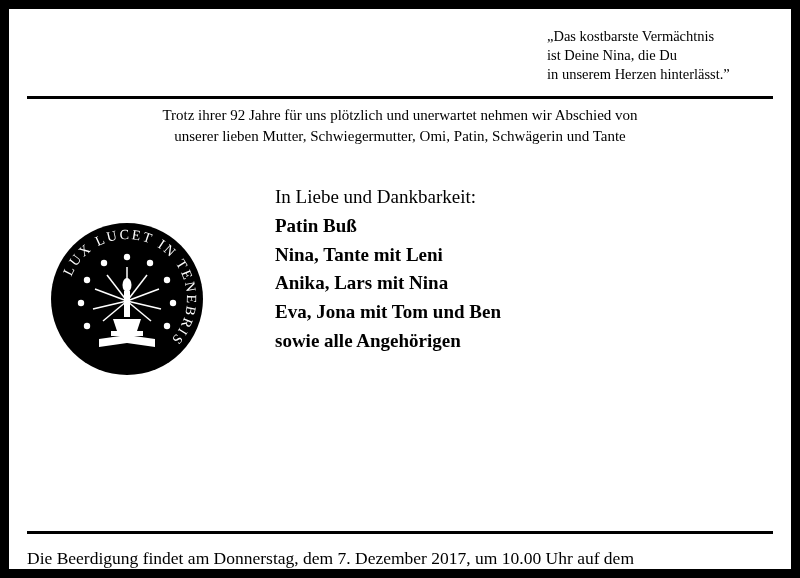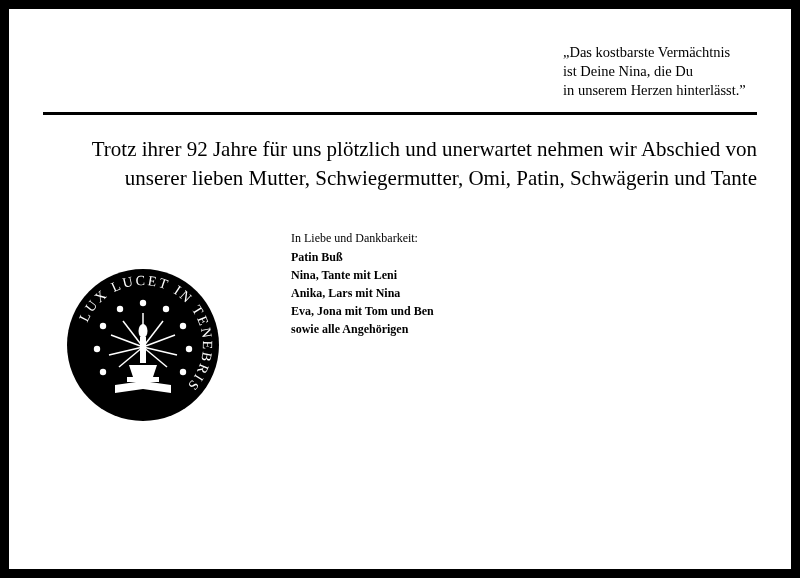--- a/index.html
+++ b/index.html
@@ -14,21 +14,21 @@
     color: #000000;
     overflow: hidden;
   }
   .obituary {
     position: relative;
     box-sizing: border-box;
     width: 800px;
     height: 578px;
     background: #ffffff;
     border: 9px solid #000000;
-    padding: 16px;
+    padding: 0;
   }
   .inner {
     position: relative;
     box-sizing: border-box;
     width: 100%;
     height: 100%;
     background: #ffffff;
     padding: 12px 18px 10px 18px;
   }
   
@@ -45,24 +45,24 @@
   }
   
   .rule {
     margin: 12px 0 0 0;
     border: none;
     border-top: 3px solid #000000;
     height: 0;
   }
   
   .intro {
-    margin-top: 20px;
-    font-size: 21px;
+    margin-top: 6px;
+    font-size: 15px;
     line-height: 1.38;
-    text-align: right;
+    text-align: center;
   }
   .intro div { white-space: nowrap; }
 
   
   .body-area {
     position: relative;
     margin-top: 6px;
     min-height: 330px;
   }
   .emblem {
@@ -89,21 +89,21 @@
     margin-top: 12px;
     font-size: 20px;
     letter-spacing: 0.5px;
   }
   .dates .sep { display: inline-block; width: 26px; }
 
   .tribute {
     margin-top: 36px;
     text-align: left;
     padding-left: 248px;
-    font-size: 12px;
+    font-size: 19px;
     line-height: 1.52;
   }
   .tribute .lead {
     font-weight: normal;
   }
   .tribute .survivor {
     font-weight: bold;
   }
 
   

